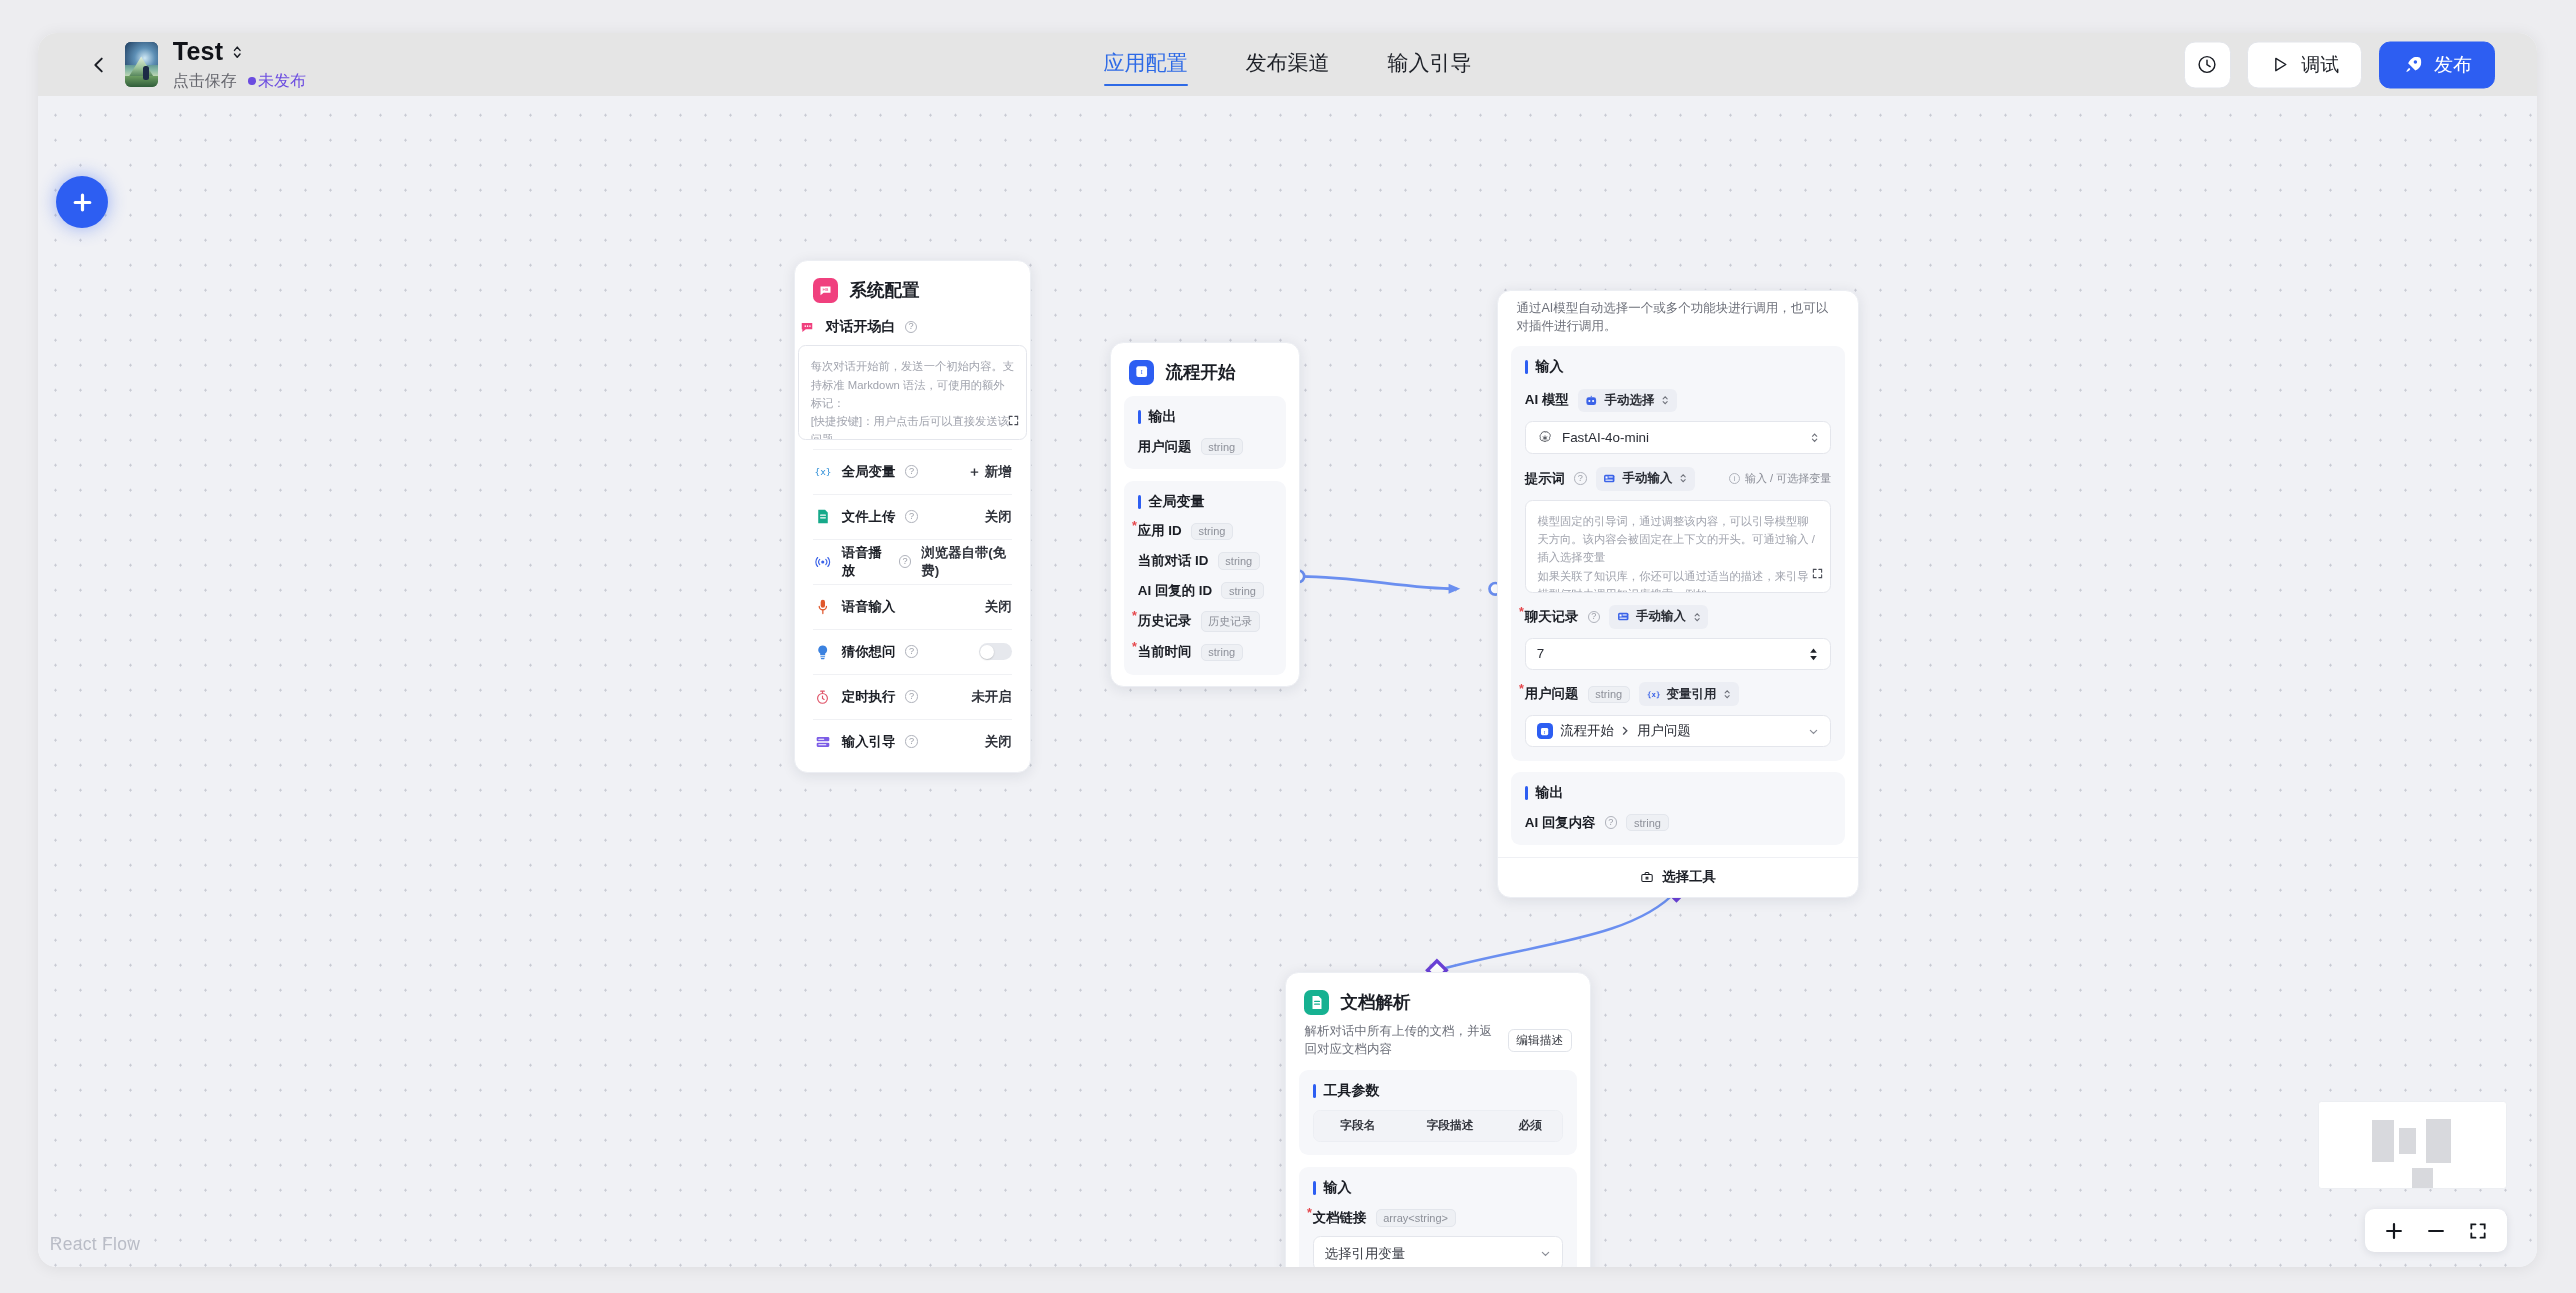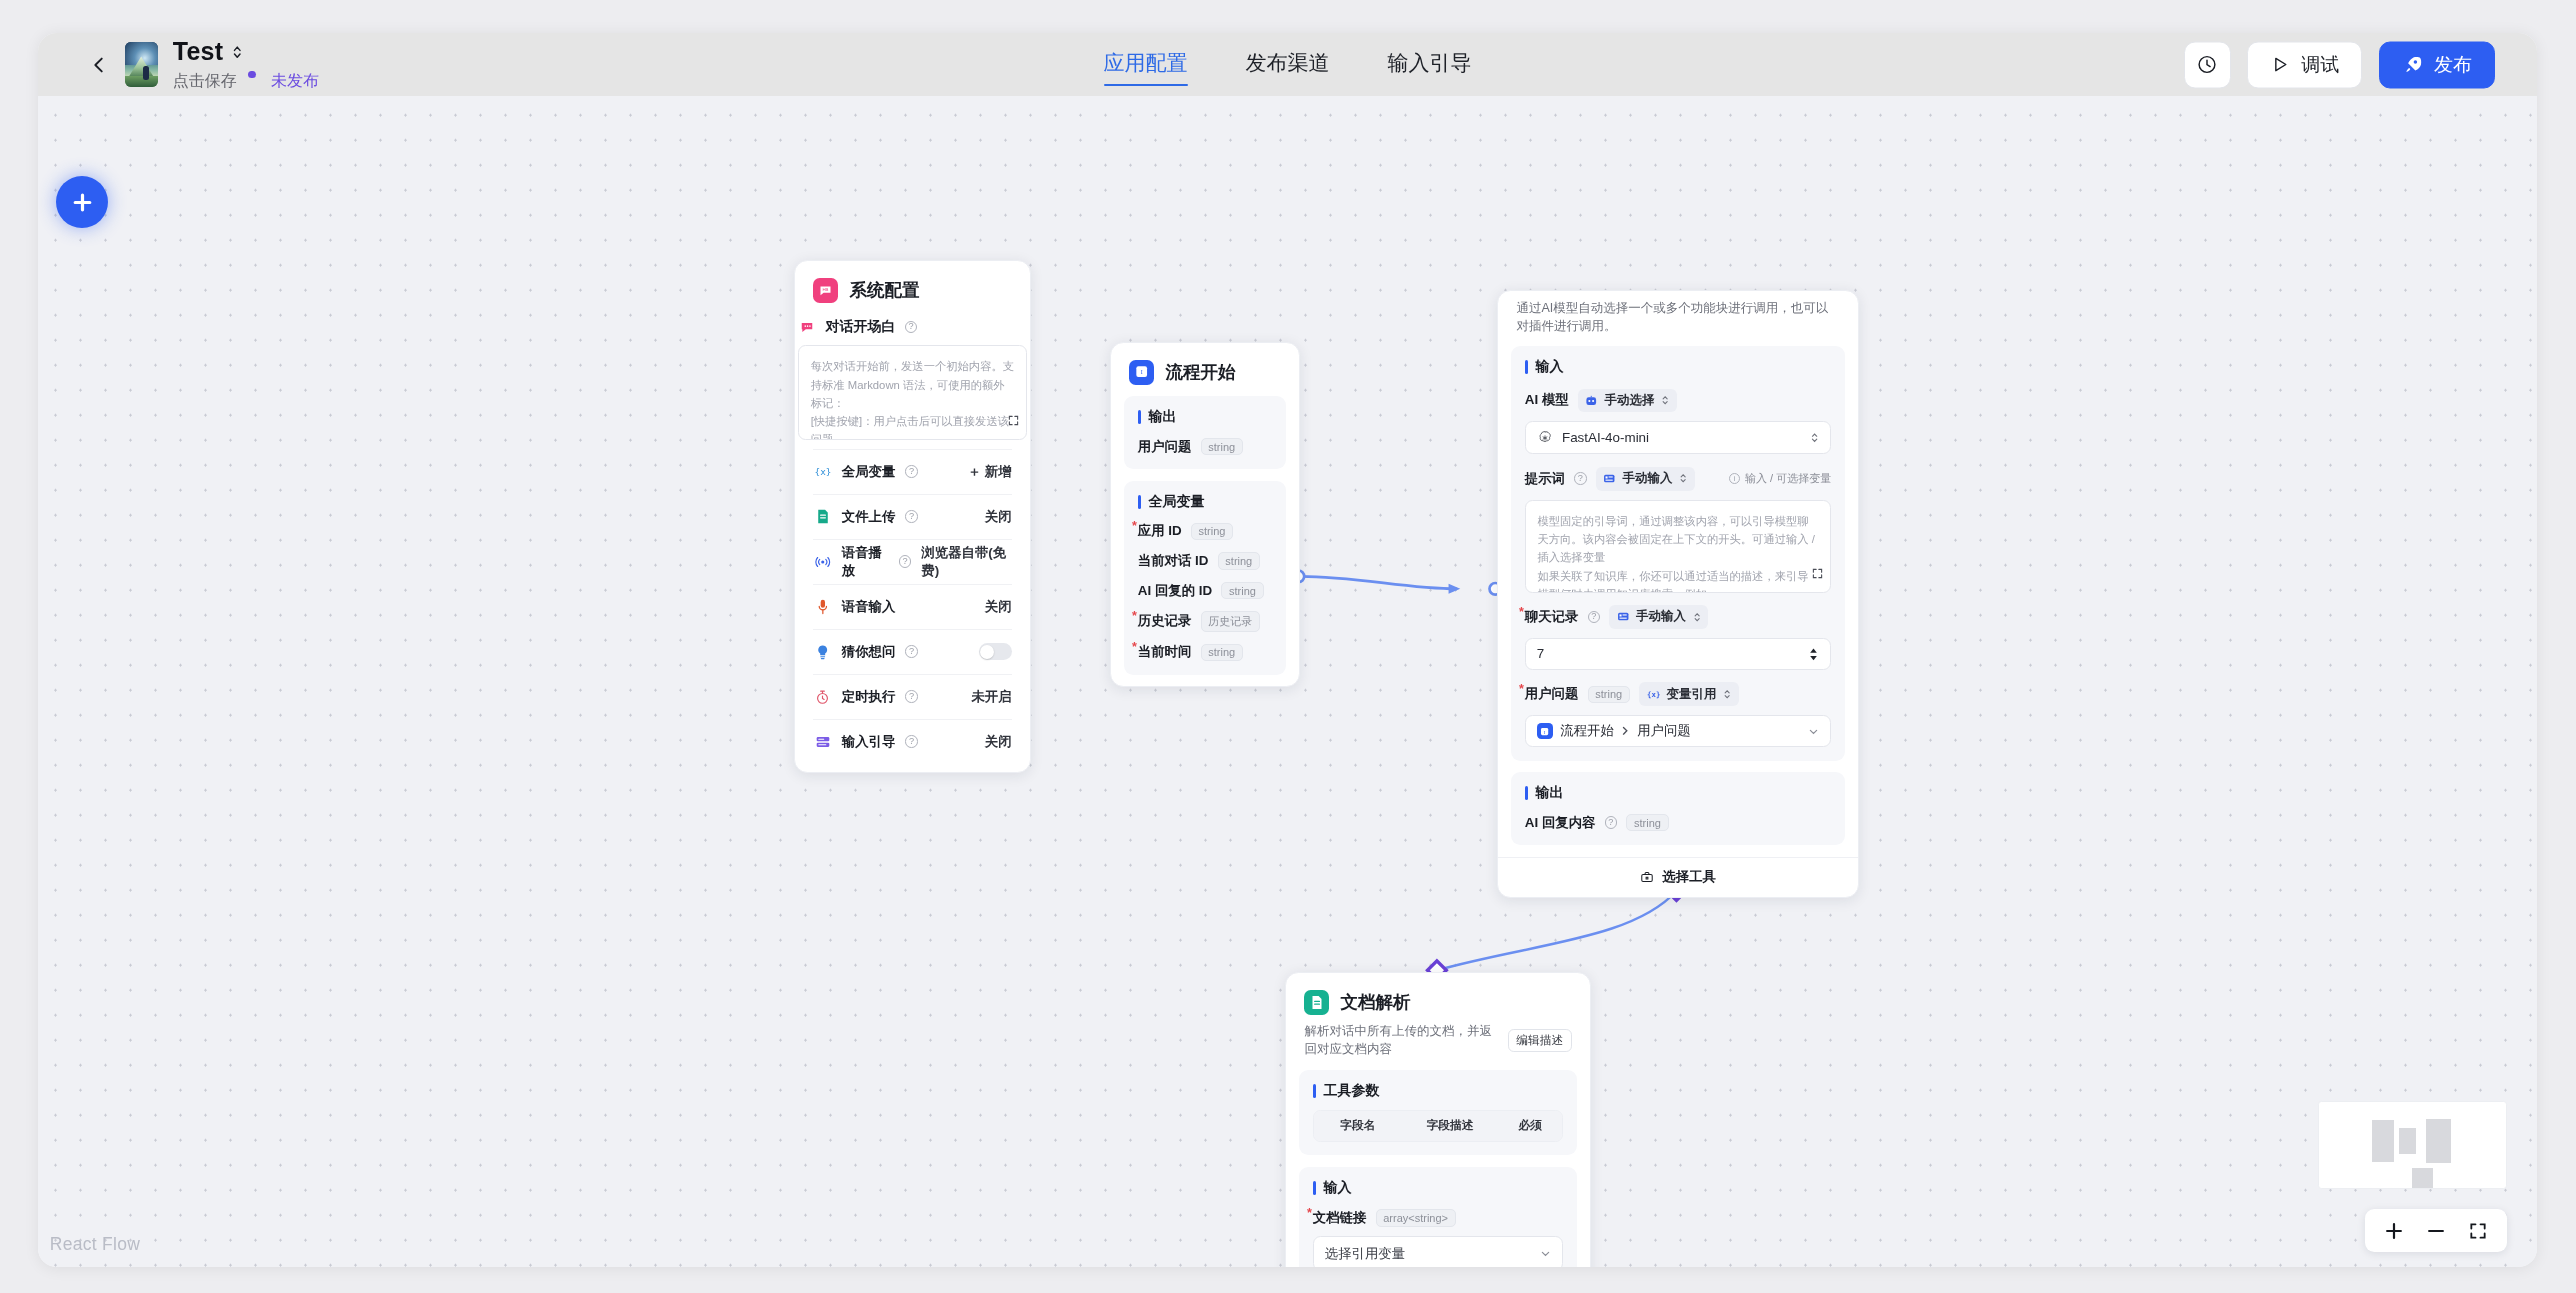--- a/index.html
+++ b/index.html
@@ -55,21 +55,21 @@
   .app-avatar .fig {
     position:absolute; left:55%; bottom:16%; width:5.8px; height:13.4px;
     background:#1c2b46; border-radius:2.5px;
   }
   .title-wrap { margin-left: 15px; display:flex; flex-direction:column; justify-content:center; }
   .title-row { display:flex; align-items:center; gap:7.5px; }
   .app-title { font-size: 25px; font-weight: 700; color:#111319; letter-spacing:0.3px; }
   .sort-icon { display:flex; flex-direction:column; line-height:0; cursor:pointer; }
   .sub-row { display:flex; align-items:center; gap:11.7px; margin-top: 4.2px; }
   .save-hint { font-size: 16px; color:#66676e; }
-  .pub-state { display:flex; gap:15px; }
+  .pub-state { display:flex; align-items:center; gap:2px; }
   .pub-dot { width:7.5px; height:7.5px; border-radius:50%; background:#6b4ce0; }
   .pub-text { font-size: 16px; color:#6b4ce0; }
 
   .tabs {
     position:absolute; left:50%; transform:translateX(-50%);
     display:flex; gap:58px; align-items:center; height:63px;
   }
   .tab { font-size:21px; color:#1e2128; cursor:pointer; position:relative; padding-bottom:2.5px;}
   .tab.active { color:#2e6ae6; font-weight:500; }
   .tab.active:after {

